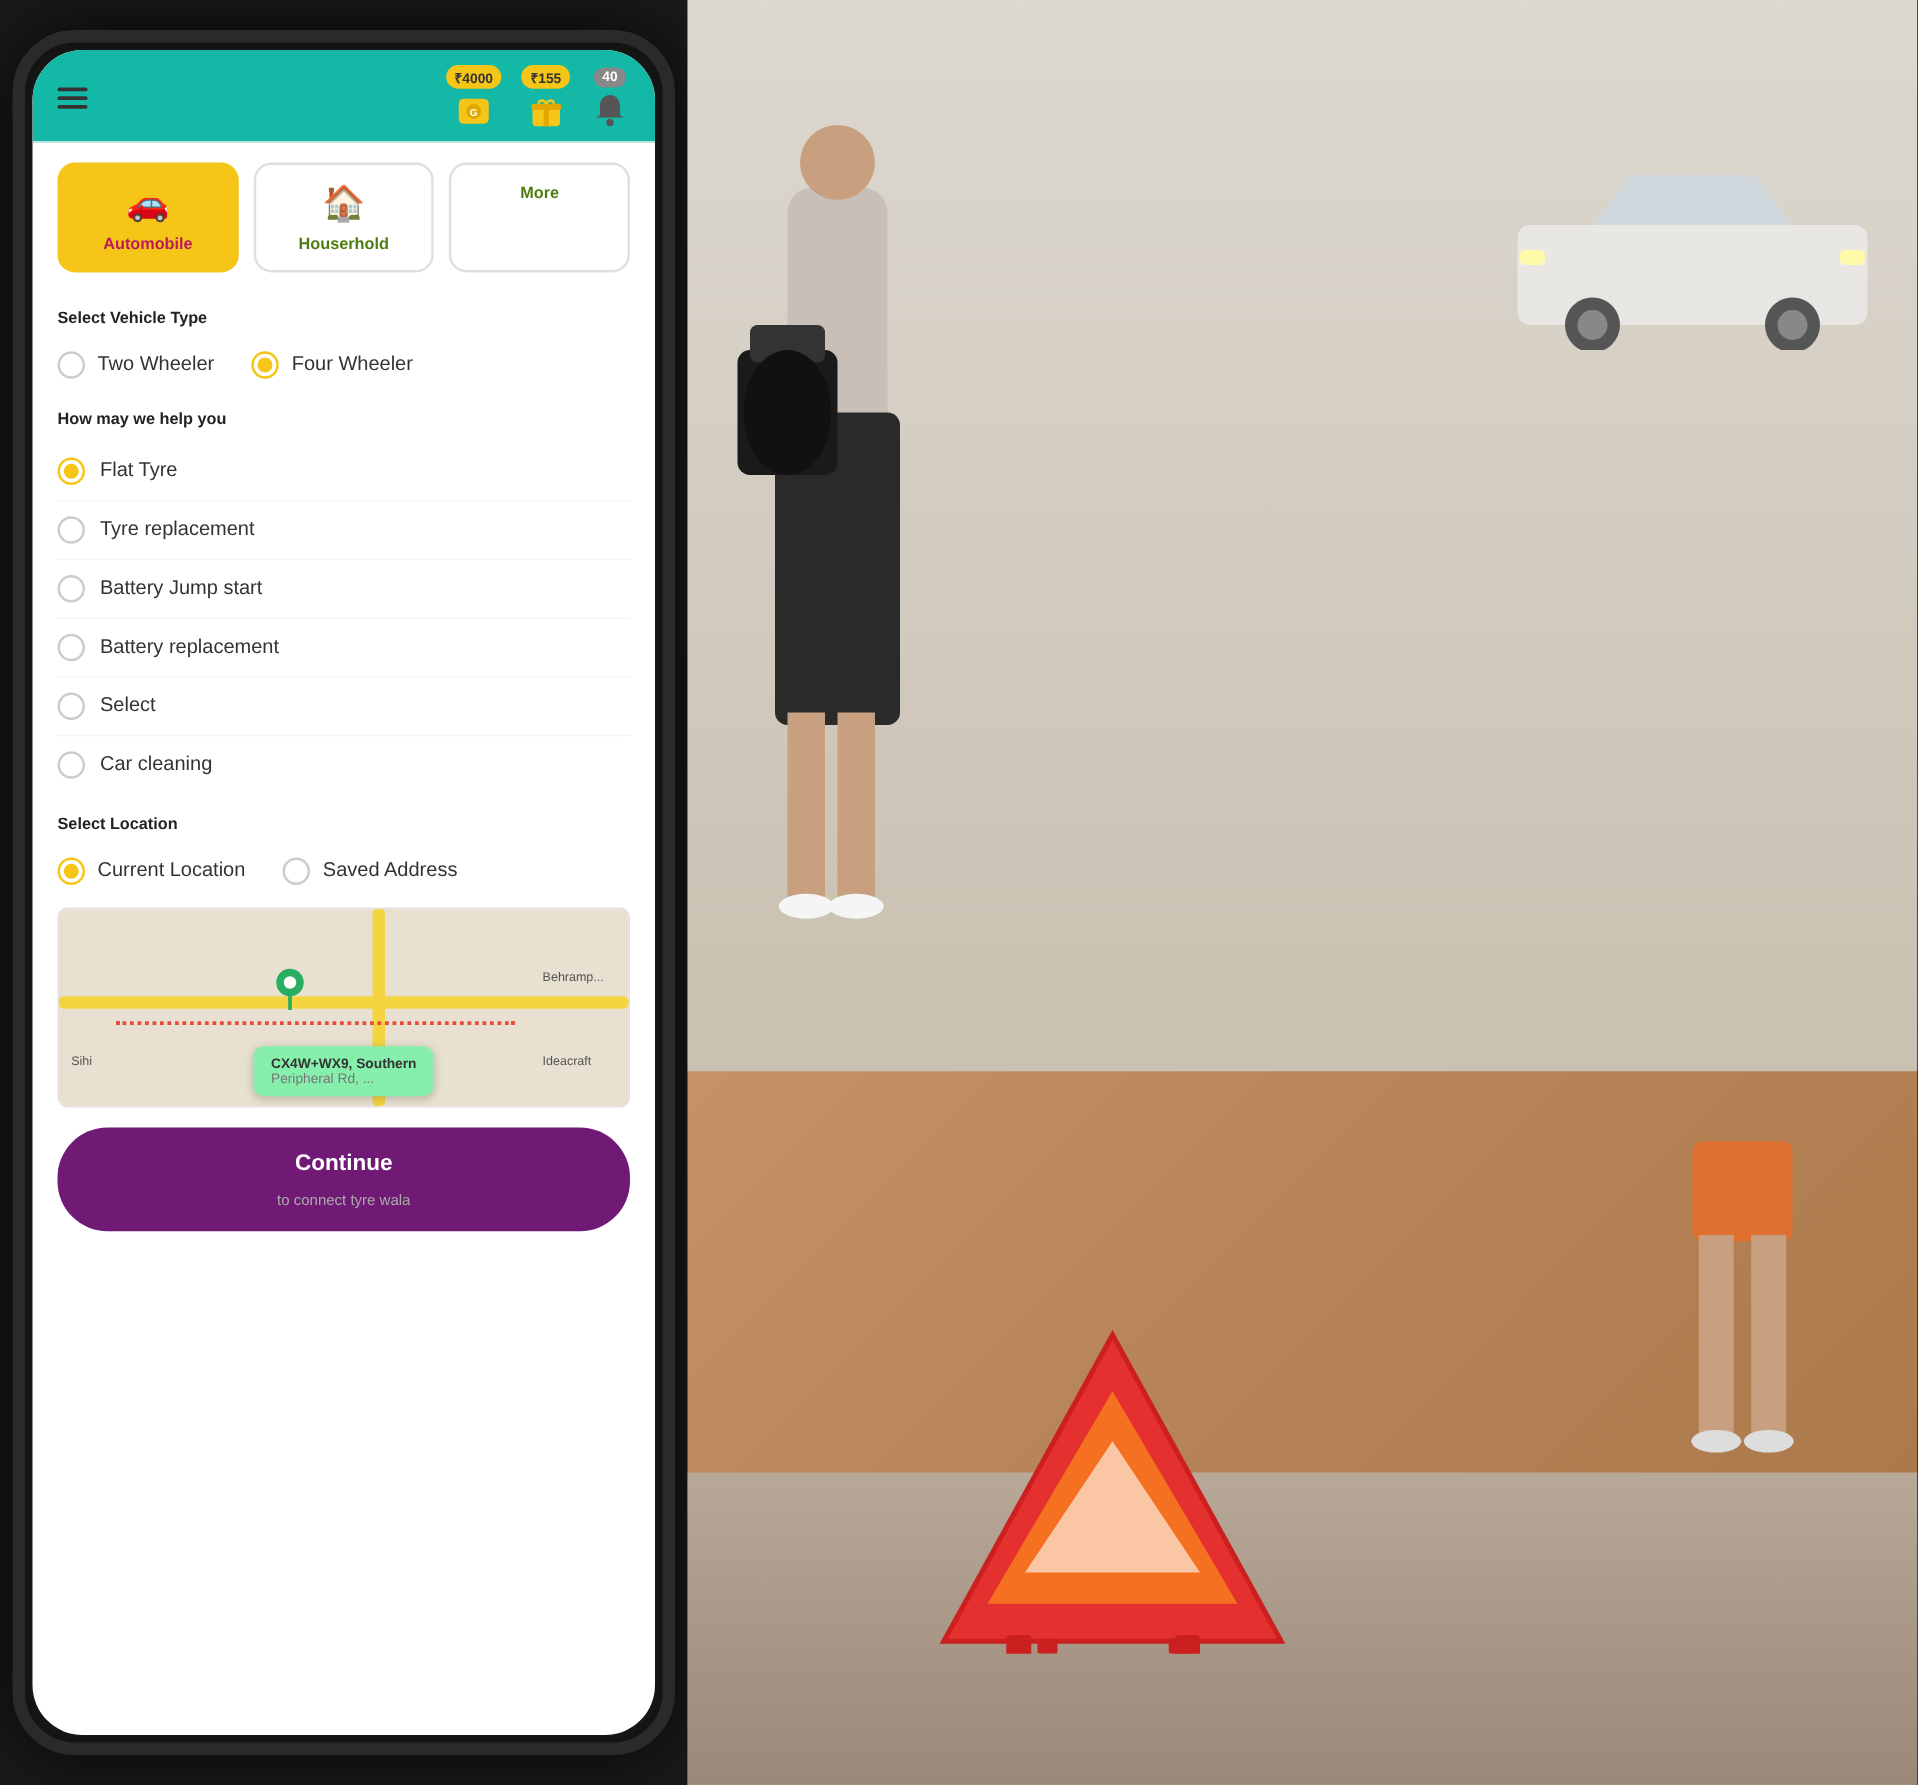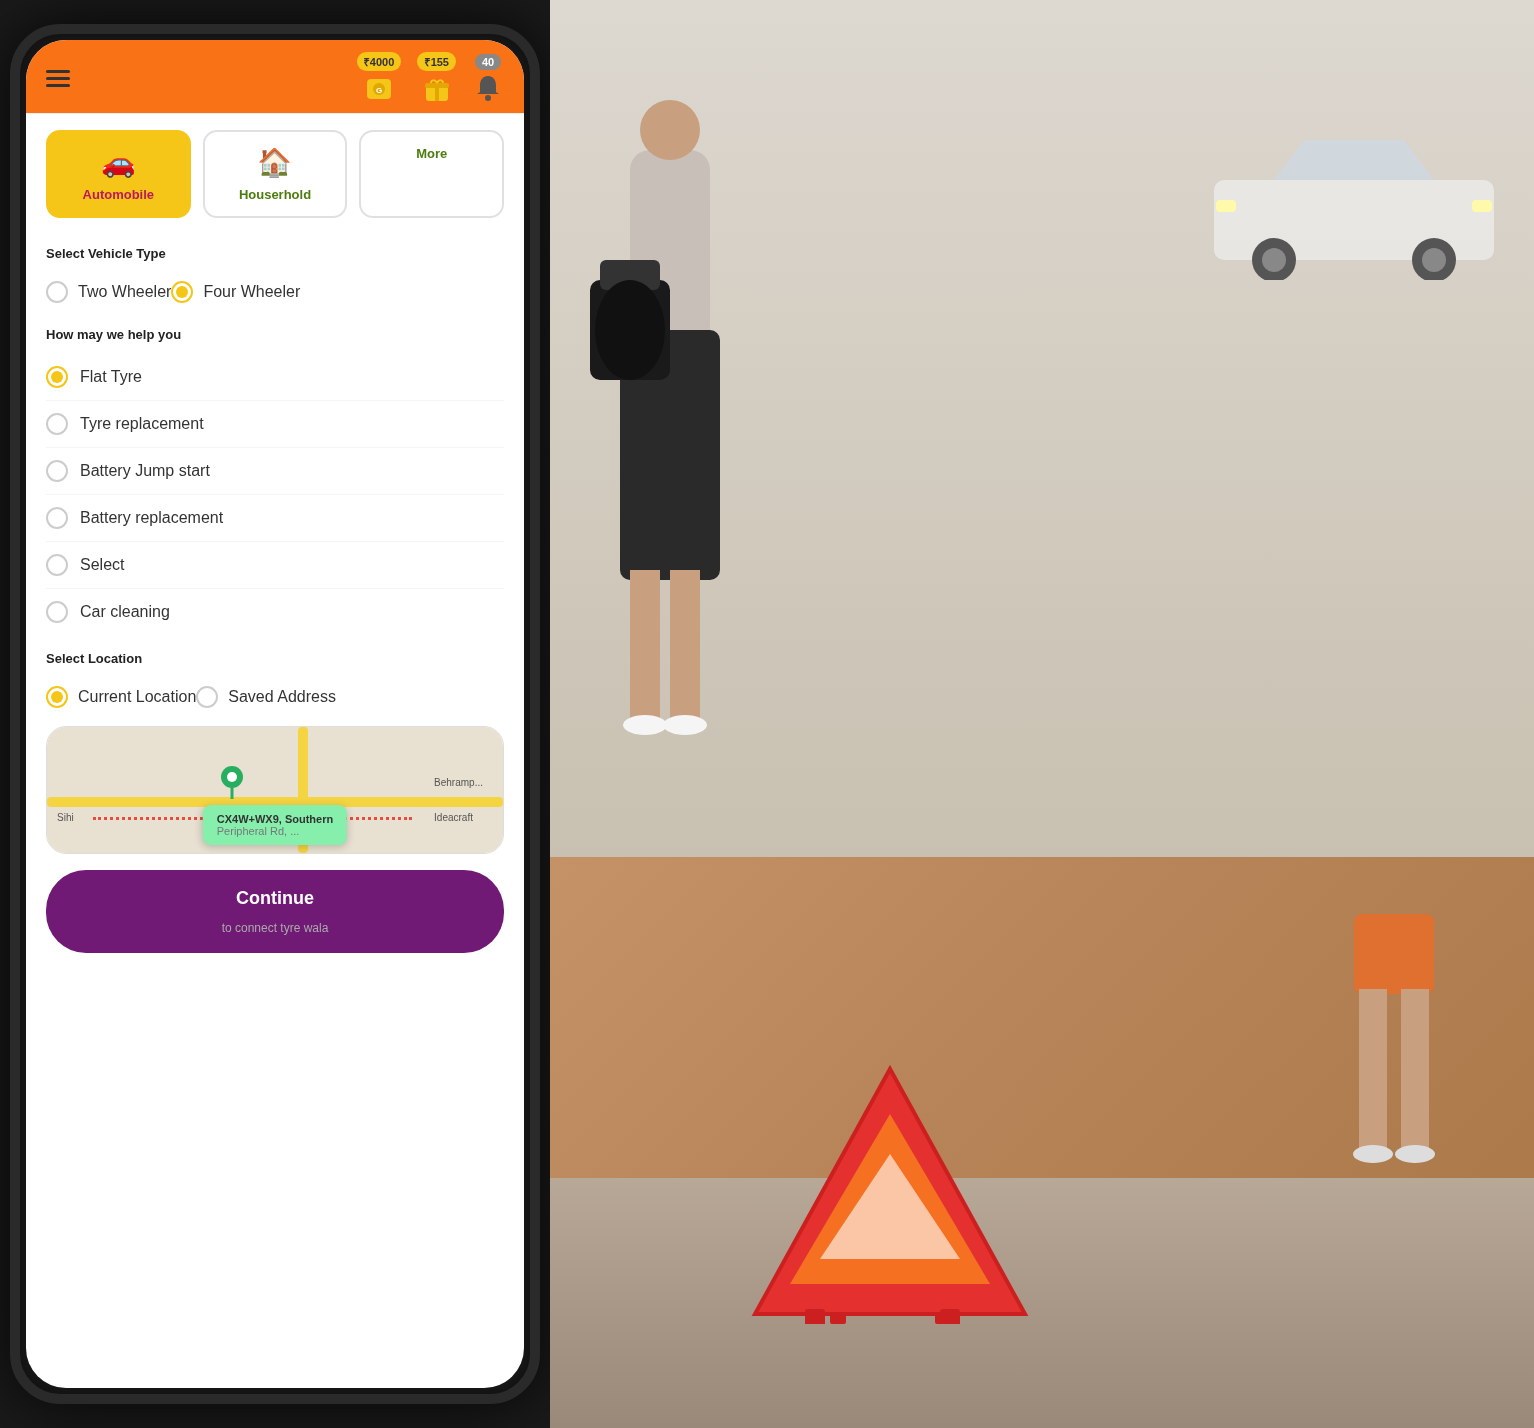--- a/index.html
+++ b/index.html
@@ -35,21 +35,21 @@
       flex: 1;
       border-radius: 40px;
       overflow: hidden;
       display: flex;
       flex-direction: column;
       margin: 6px;
     }
 
     
     .top-bar {
-      background: #f97316;
+      background: #14b8a6;
       padding: 12px 20px 8px 20px;
       display: flex;
       align-items: center;
       justify-content: space-between;
       border-bottom: 1px solid #f0f0f0;
       gap: 11px;
     }
 
     .hamburger-icon {
       display: flex;
@@ -197,35 +197,36 @@
 
     .radio-label {
       font-size: 16px;
       color: #333;
     }
 
     
     .radio-row-h {
       display: flex;
       align-items: center;
+      gap: 30px;
       padding: 8px 0;
     }
 
     .radio-item-h {
       display: flex;
       align-items: center;
       gap: 10px;
       cursor: pointer;
     }
 
     
     .map-area {
       width: 100%;
-      height: 128px;
-      border-radius: 20px;
+      height: 160px;
+      border-radius: 8px;
       overflow: hidden;
       position: relative;
       margin-top: 10px;
       border: 1px solid #ddd;
     }
 
     .map-bg {
       width: 100%;
       height: 100%;
       background: #e8e0d0;

